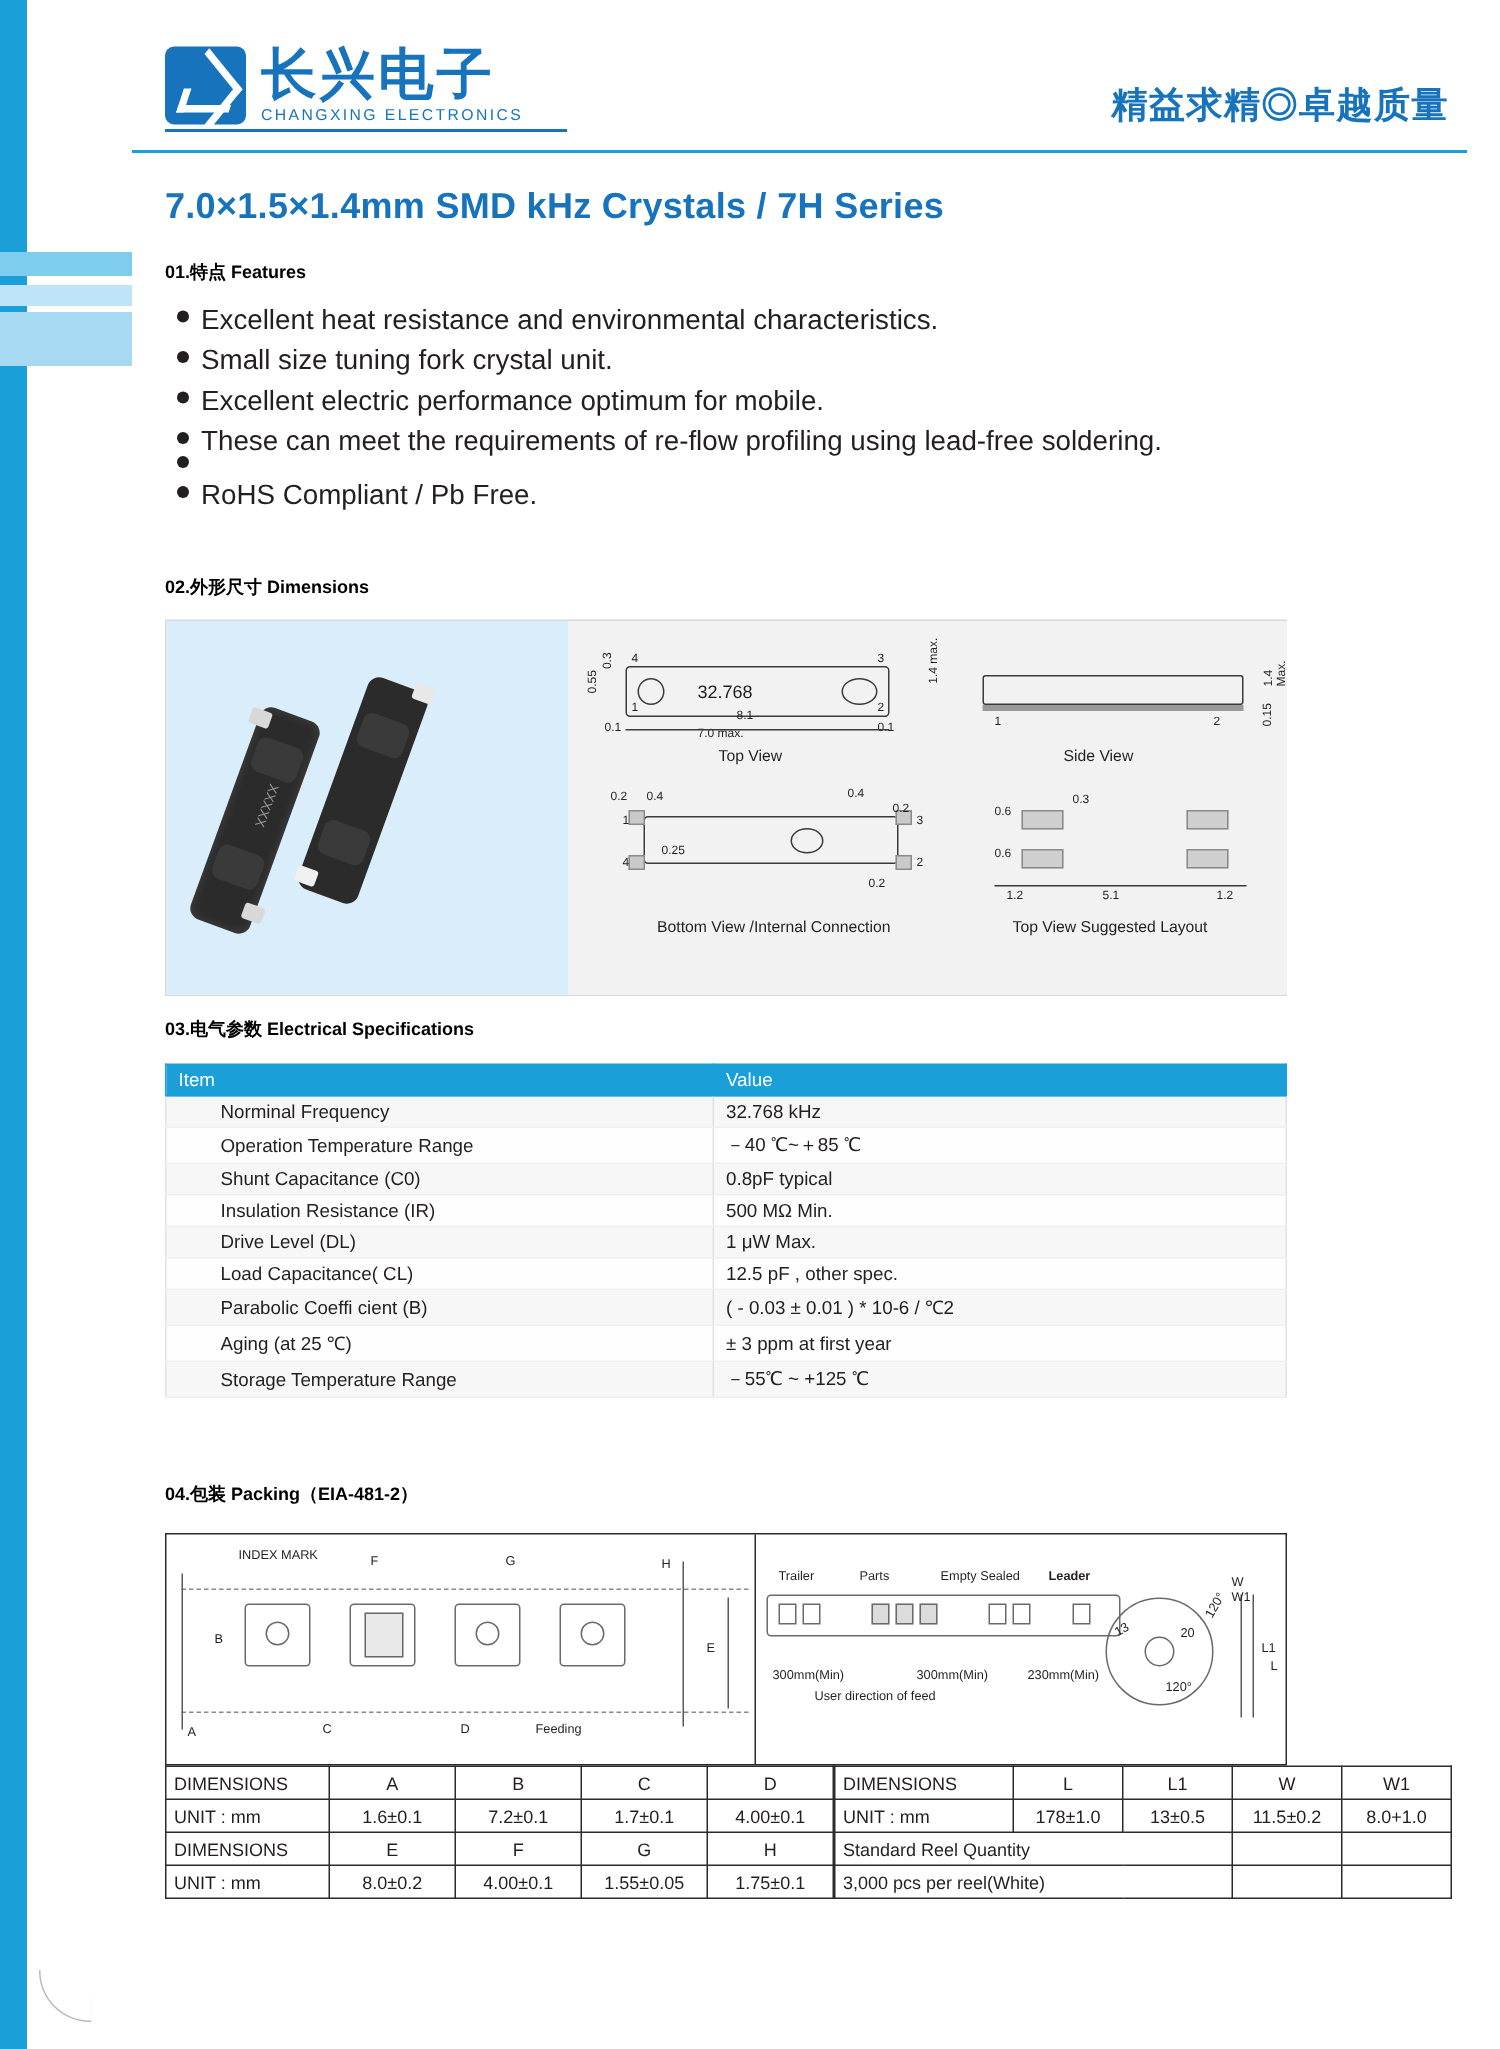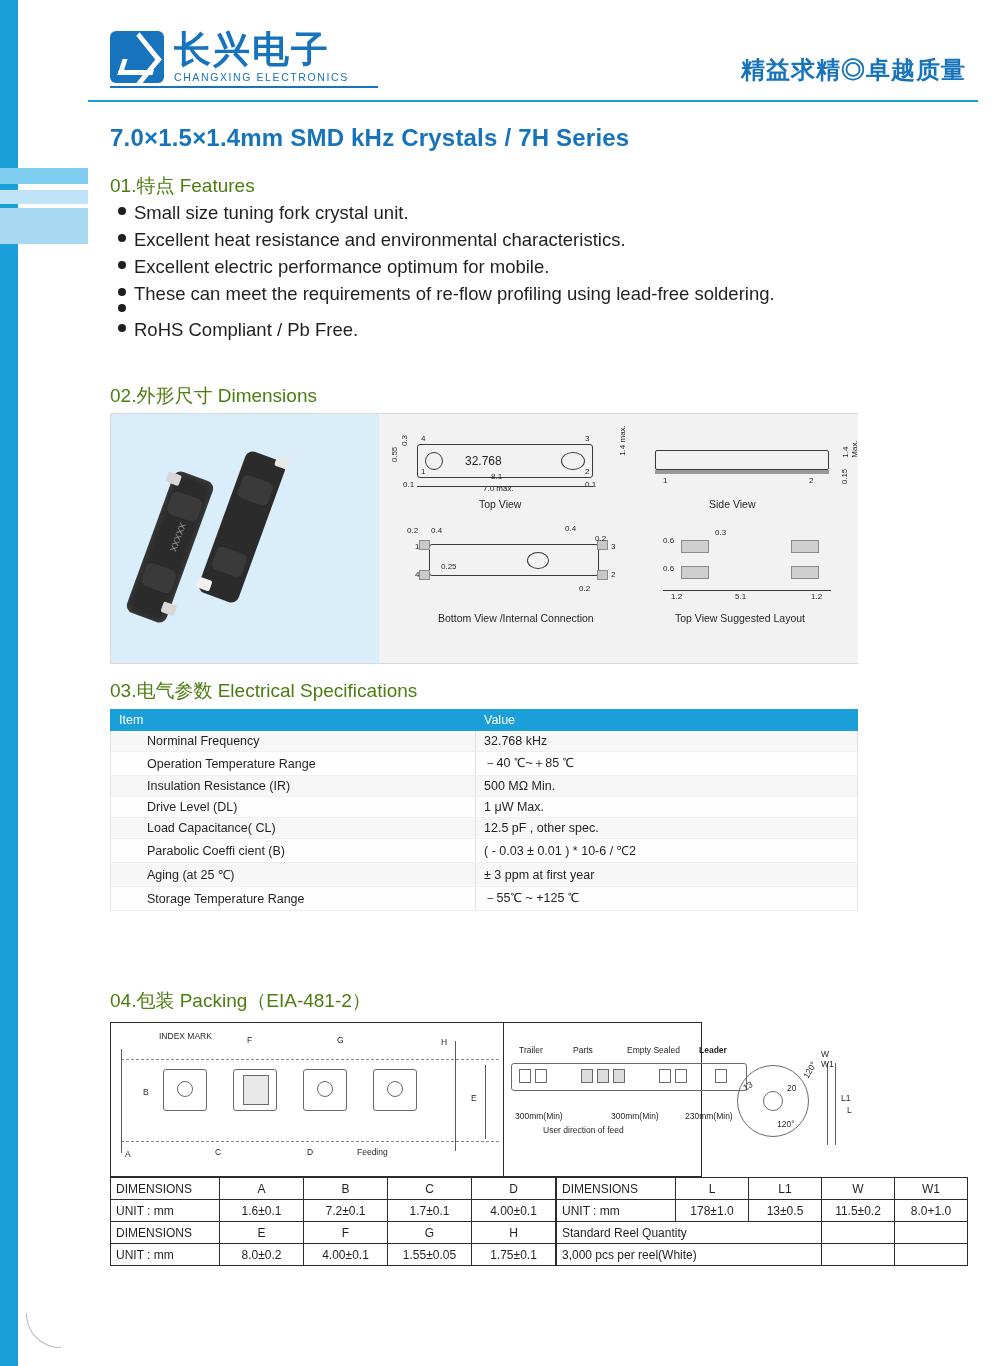--- a/index.html
+++ b/index.html
@@ -130,23 +130,23 @@
   .doc-title {
     position: absolute;
     left: 110px; top: 124px;
     font-size: 24px;
     color: #1774bc;
     font-weight: bold;
     letter-spacing: 0.2px;
   }
   .sec-title {
     position: absolute;
-    font-size: 19px;
-    color: #4d7c0f;
-    font-weight: normal;
+    font-size: 12px;
+    color: #000000;
+    font-weight: bold;
   }
   #sec1-title { left: 110px; top: 173px; }
   #sec2-title { left: 110px; top: 383px; }
   #sec3-title { left: 110px; top: 678px; }
   #sec4-title { left: 110px; top: 988px; }
 
   
   .features {
     position: absolute;
     left: 118px; top: 200px;
@@ -282,21 +282,21 @@
     color: #231f20;
   }
   .es-table tr:nth-child(odd) td { background: #f7f7f7; }
   .es-table tr:nth-child(even) td { background: #fefefe; }
   .es-table td.col-item { width: 320px; padding-left: 36px; }
 
   
   .pack-panel {
     position: absolute;
     left: 110px; top: 1022px;
-    width: 592px; height: 155px;
+    width: 748px; height: 155px;
     border: 1px solid #2b2b2b;
     box-sizing: border-box;
     background: #ffffff;
   }
   .pack-split {
     position: absolute;
     left: 392px; top: 0;
     width: 1px; height: 153px;
     background: #2b2b2b;
   }
@@ -375,25 +375,25 @@
   <div class="header-slogan">精益求精◎卓越质量</div>
 </div>
 <div class="header-rule"></div>
 
 <div class="doc-title">7.0×1.5×1.4mm SMD kHz Crystals / 7H Series</div>
 
 <div class="sec-title" id="sec1-title">01.特点 Features</div>
 <div class="features">
   <div class="feature-item">
     <span class="bullet"></span>
-    <span>Small size tuning fork crystal unit.</span>
+    <span>Excellent heat resistance and environmental characteristics.</span>
   </div>
   <div class="feature-item">
     <span class="bullet"></span>
-    <span>Excellent heat resistance and environmental characteristics.</span>
+    <span>Small size tuning fork crystal unit.</span>
   </div>
   <div class="feature-item">
     <span class="bullet"></span>
     <span>Excellent electric performance optimum for mobile.</span>
   </div>
   <div class="feature-item">
     <span class="bullet"></span>
     <span>These can meet the requirements of re-flow profiling using lead-free soldering.</span>
   </div>
   <div class="feature-item">
@@ -429,21 +429,21 @@
 
     <div class="dv-box" style="left:38px; top:30px; width:176px; height:34px; border-radius:3px;"></div>
     <div class="dv-oval" style="left:46px; top:38px; width:18px; height:18px;"></div>
     <div class="dv-oval" style="left:182px; top:38px; width:24px; height:18px;"></div>
     <div class="dv-freq" style="left:86px; top:40px;">32.768</div>
     <div class="dv-num" style="left:20px; top:22px; transform:rotate(-90deg);">0.3</div>
     <div class="dv-num" style="left:8px; top:36px; transform:rotate(-90deg);">0.55</div>
     <div class="dv-num" style="left:24px; top:66px;">0.1</div>
     <div class="dv-num" style="left:206px; top:66px;">0.1</div>
     <div class="dv-num" style="left:112px; top:58px;">8.1</div>
-    <div class="dv-num" style="left:104px; top:70px;">7.0 max.</div>
+    <div class="dv-num" style="left:86px; top:70px;">7.0 max.</div>
     <div class="dv-num" style="left:228px; top:22px; transform:rotate(-90deg);">1.4 max.</div>
     <div class="dv-num" style="left:42px; top:20px;">4</div>
     <div class="dv-num" style="left:206px; top:20px;">3</div>
     <div class="dv-num" style="left:42px; top:53px;">1</div>
     <div class="dv-num" style="left:206px; top:53px;">2</div>
     <div class="dv-line" style="left:38px; top:72px; width:176px; height:1px;"></div>
     <div class="dv-label" style="left:100px; top:84px;">Top View</div>
 
     <div class="dv-box" style="left:276px; top:36px; width:174px; height:20px; border-radius:2px;"></div>
     <div class="dv-line" style="left:276px; top:56px; width:174px; height:4px; background:#9a9a9a;"></div>
@@ -497,20 +497,24 @@
   <tbody>
     <tr>
       <td class="col-item">Norminal Frequency</td>
       <td>32.768 kHz</td>
     </tr>
     <tr>
       <td class="col-item">Operation Temperature Range</td>
       <td>－40 ℃~＋85 ℃</td>
     </tr>
     <tr>
+      <td class="col-item">Shunt Capacitance (C0)</td>
+      <td>0.8pF typical</td>
+    </tr>
+    <tr>
       <td class="col-item">Insulation Resistance (IR)</td>
       <td>500 MΩ Min.</td>
     </tr>
     <tr>
       <td class="col-item">Drive Level (DL)</td>
       <td>1 μW Max.</td>
     </tr>
     <tr>
       <td class="col-item">Load Capacitance( CL)</td>
       <td>12.5 pF , other spec.</td>

